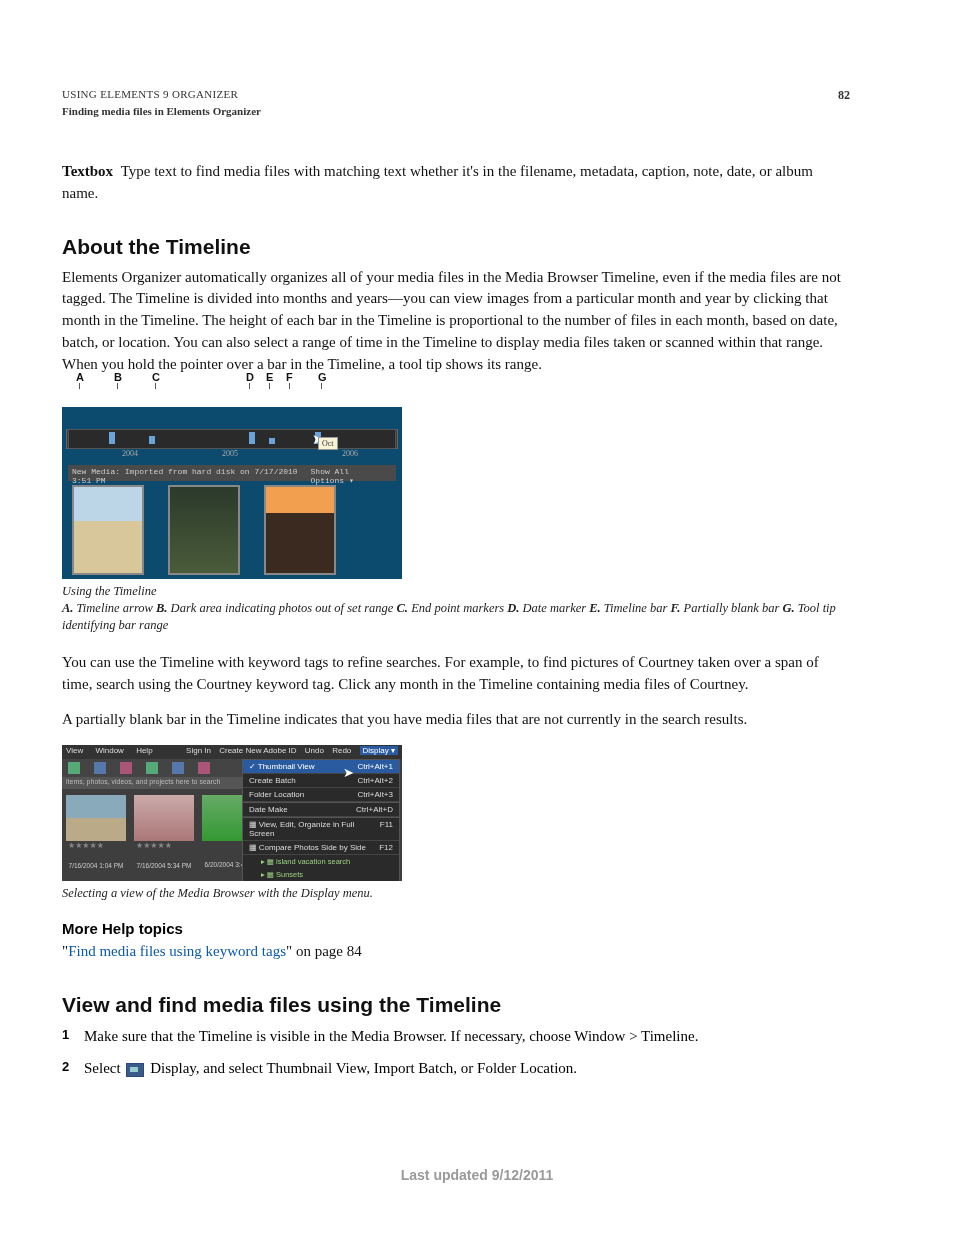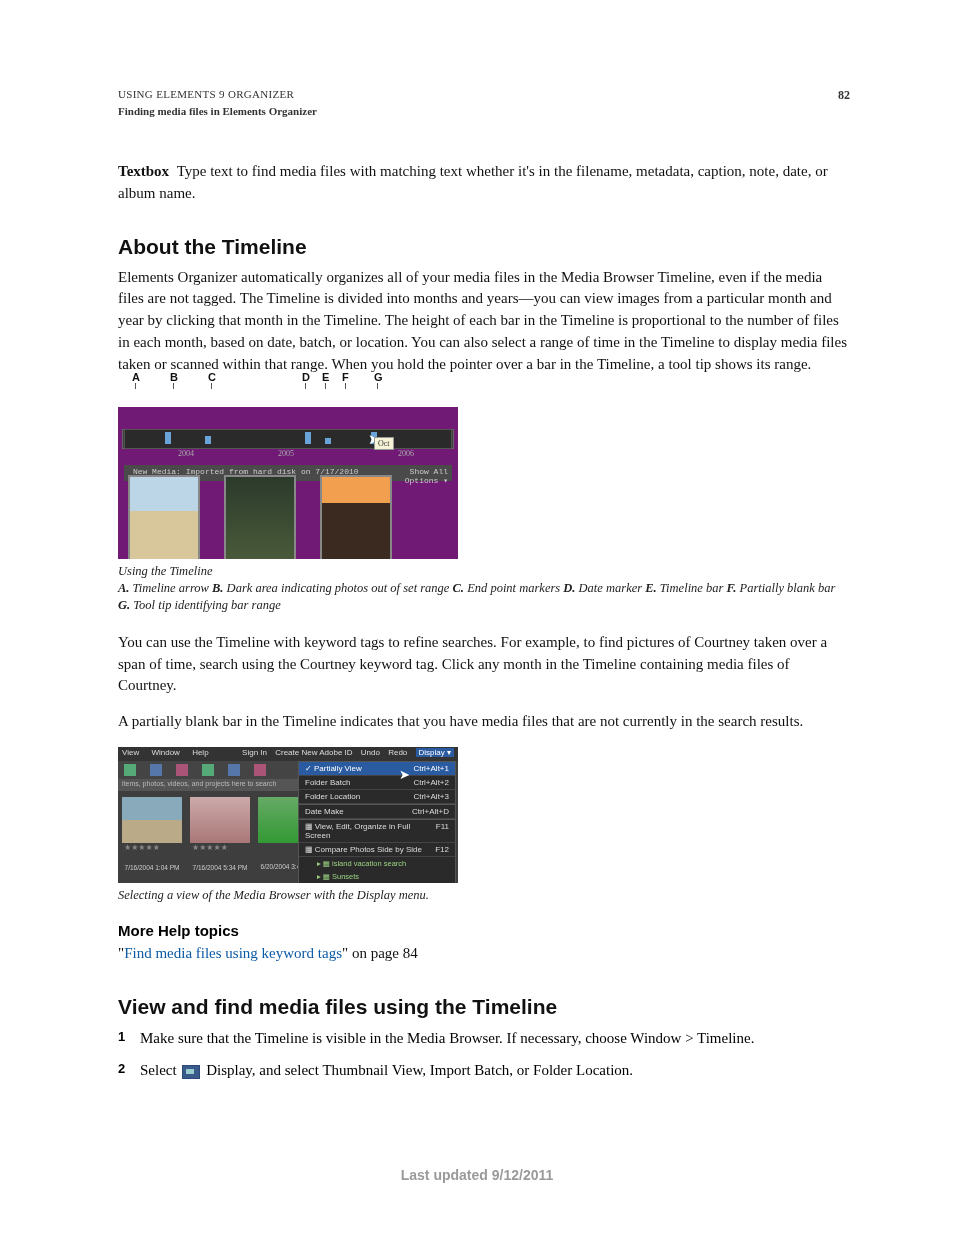--- a/index.html
+++ b/index.html
@@ -7,21 +7,21 @@
     padding: 0;
     font-family: "Minion Pro", Georgia, serif;
     color: #000;
     background: #fff;
   }
   .page {
     width: 954px;
     height: 1235px;
     position: relative;
     box-sizing: border-box;
-    padding: 88px 104px 40px 118px;
+    padding: 88px 104px 40px 62px;
     border-radius: 13px;
   }
   .header-row {
     display: flex;
     justify-content: space-between;
     align-items: flex-start;
     margin-bottom: 2px;
   }
   .header-left {
     font-size: 11px;
@@ -53,25 +53,24 @@
     font-weight: bold;
     font-size: 21px;
     margin: 30px 0 8px 0;
     color: #111;
   }
   .fig {
     margin: 14px 0 4px 0;
   }
   .fig1 {
     width: 340px;
-    height: 152px;
-    background: #701a75;
+    height: 172px;
+    background: #0c4a6e;
     position: relative;
     overflow: hidden;
-    text-align: right;
   }
   .fig1-letters {
     position: absolute;
     top: -18px; left: 0; right: 0;
     font-family: "Myriad Pro", Arial, sans-serif;
     font-size: 11px;
     color: #111;
   }
   .fig1-wrap { position: relative; padding-top: 18px; }
   .letter { position: absolute; top: 0; font-weight: bold; }
@@ -290,25 +289,25 @@
           <div class="stars">★★★★★</div>
           <div class="cap2">7/16/2004 5:34 PM</div>
         </div>
         <div class="th2">
           <div class="th2-img" style="background:linear-gradient(#6a6,#393)"></div>
           <div class="cap2" style="margin-top:20px">6/20/2004 3:46 PM</div>
         </div>
       </div>
       <div class="menu-drop" id="menuDrop">
           <div class="menu-row hl">
-            <span>✓  Partially View</span>
+            <span>✓  Thumbnail View</span>
             <span>Ctrl+Alt+1</span>
           </div>
           <div class="menu-row">
-            <span>    Folder Batch</span>
+            <span>    Create Batch</span>
             <span>Ctrl+Alt+2</span>
           </div>
           <div class="menu-row">
             <span>    Folder Location</span>
             <span>Ctrl+Alt+3</span>
           </div>
           <div style="border-top: 1px solid rgb(85, 85, 85);"></div>
           <div class="menu-row">
             <span>    Date Make</span>
             <span>Ctrl+Alt+D</span>

